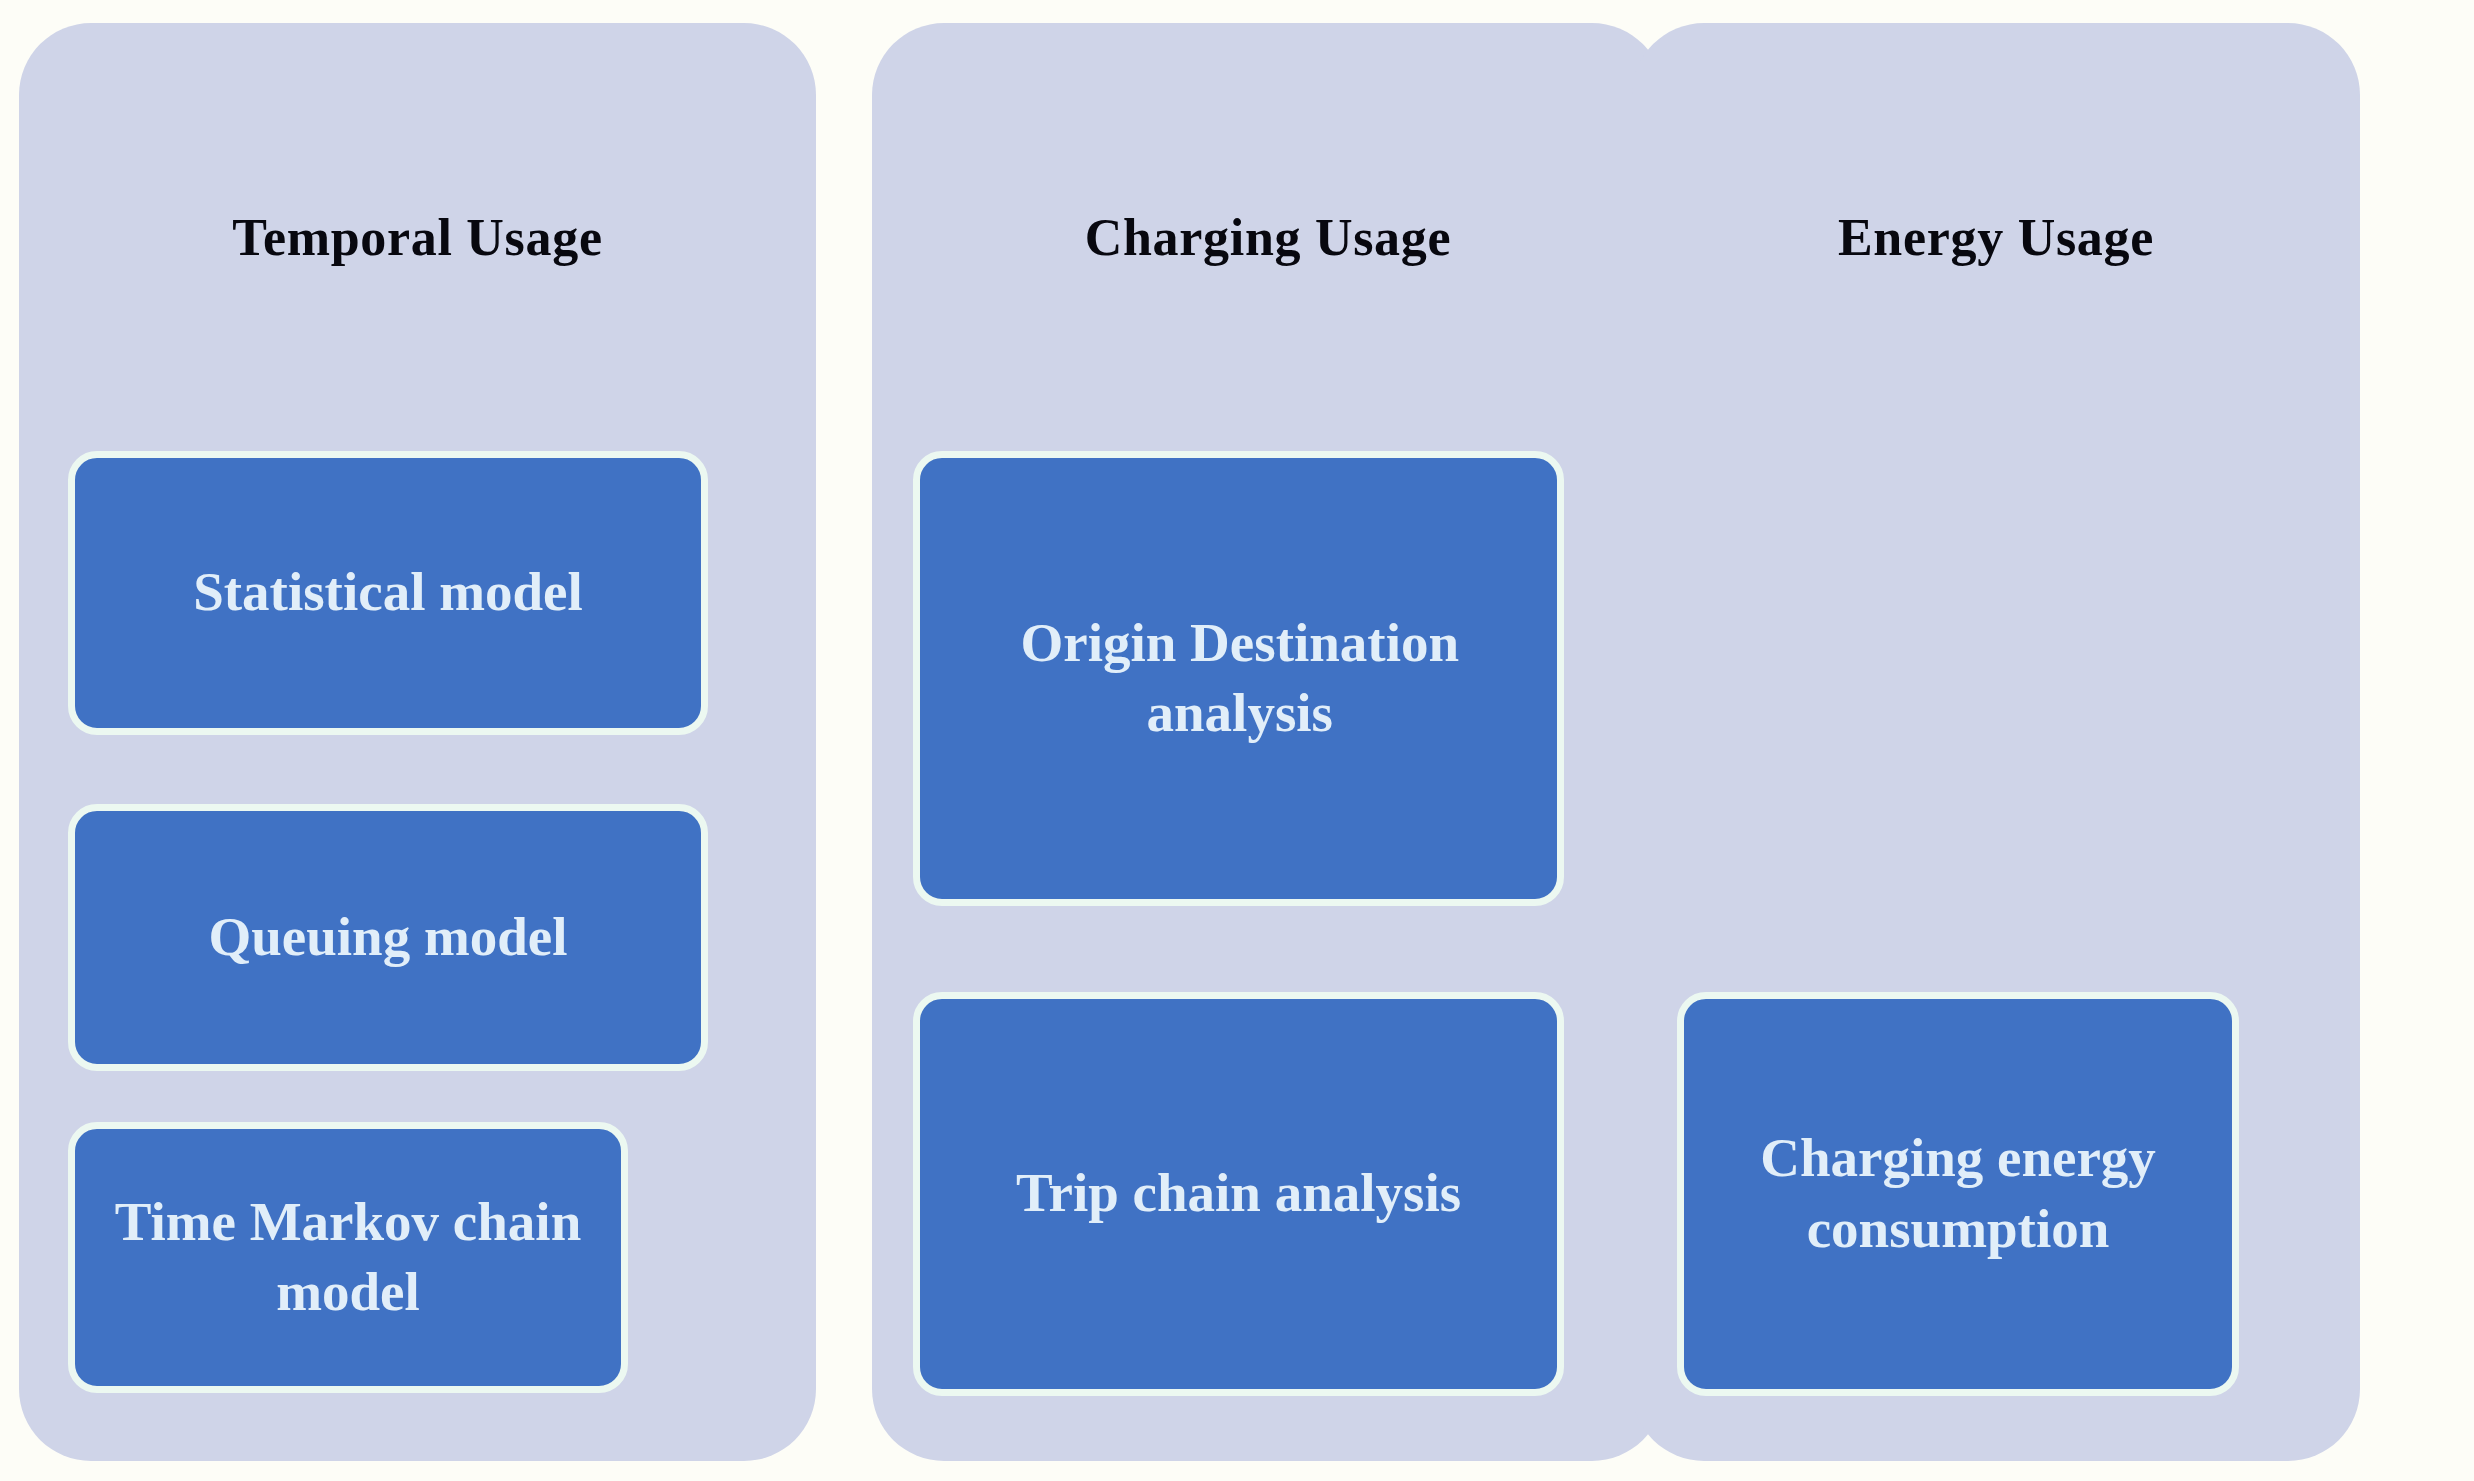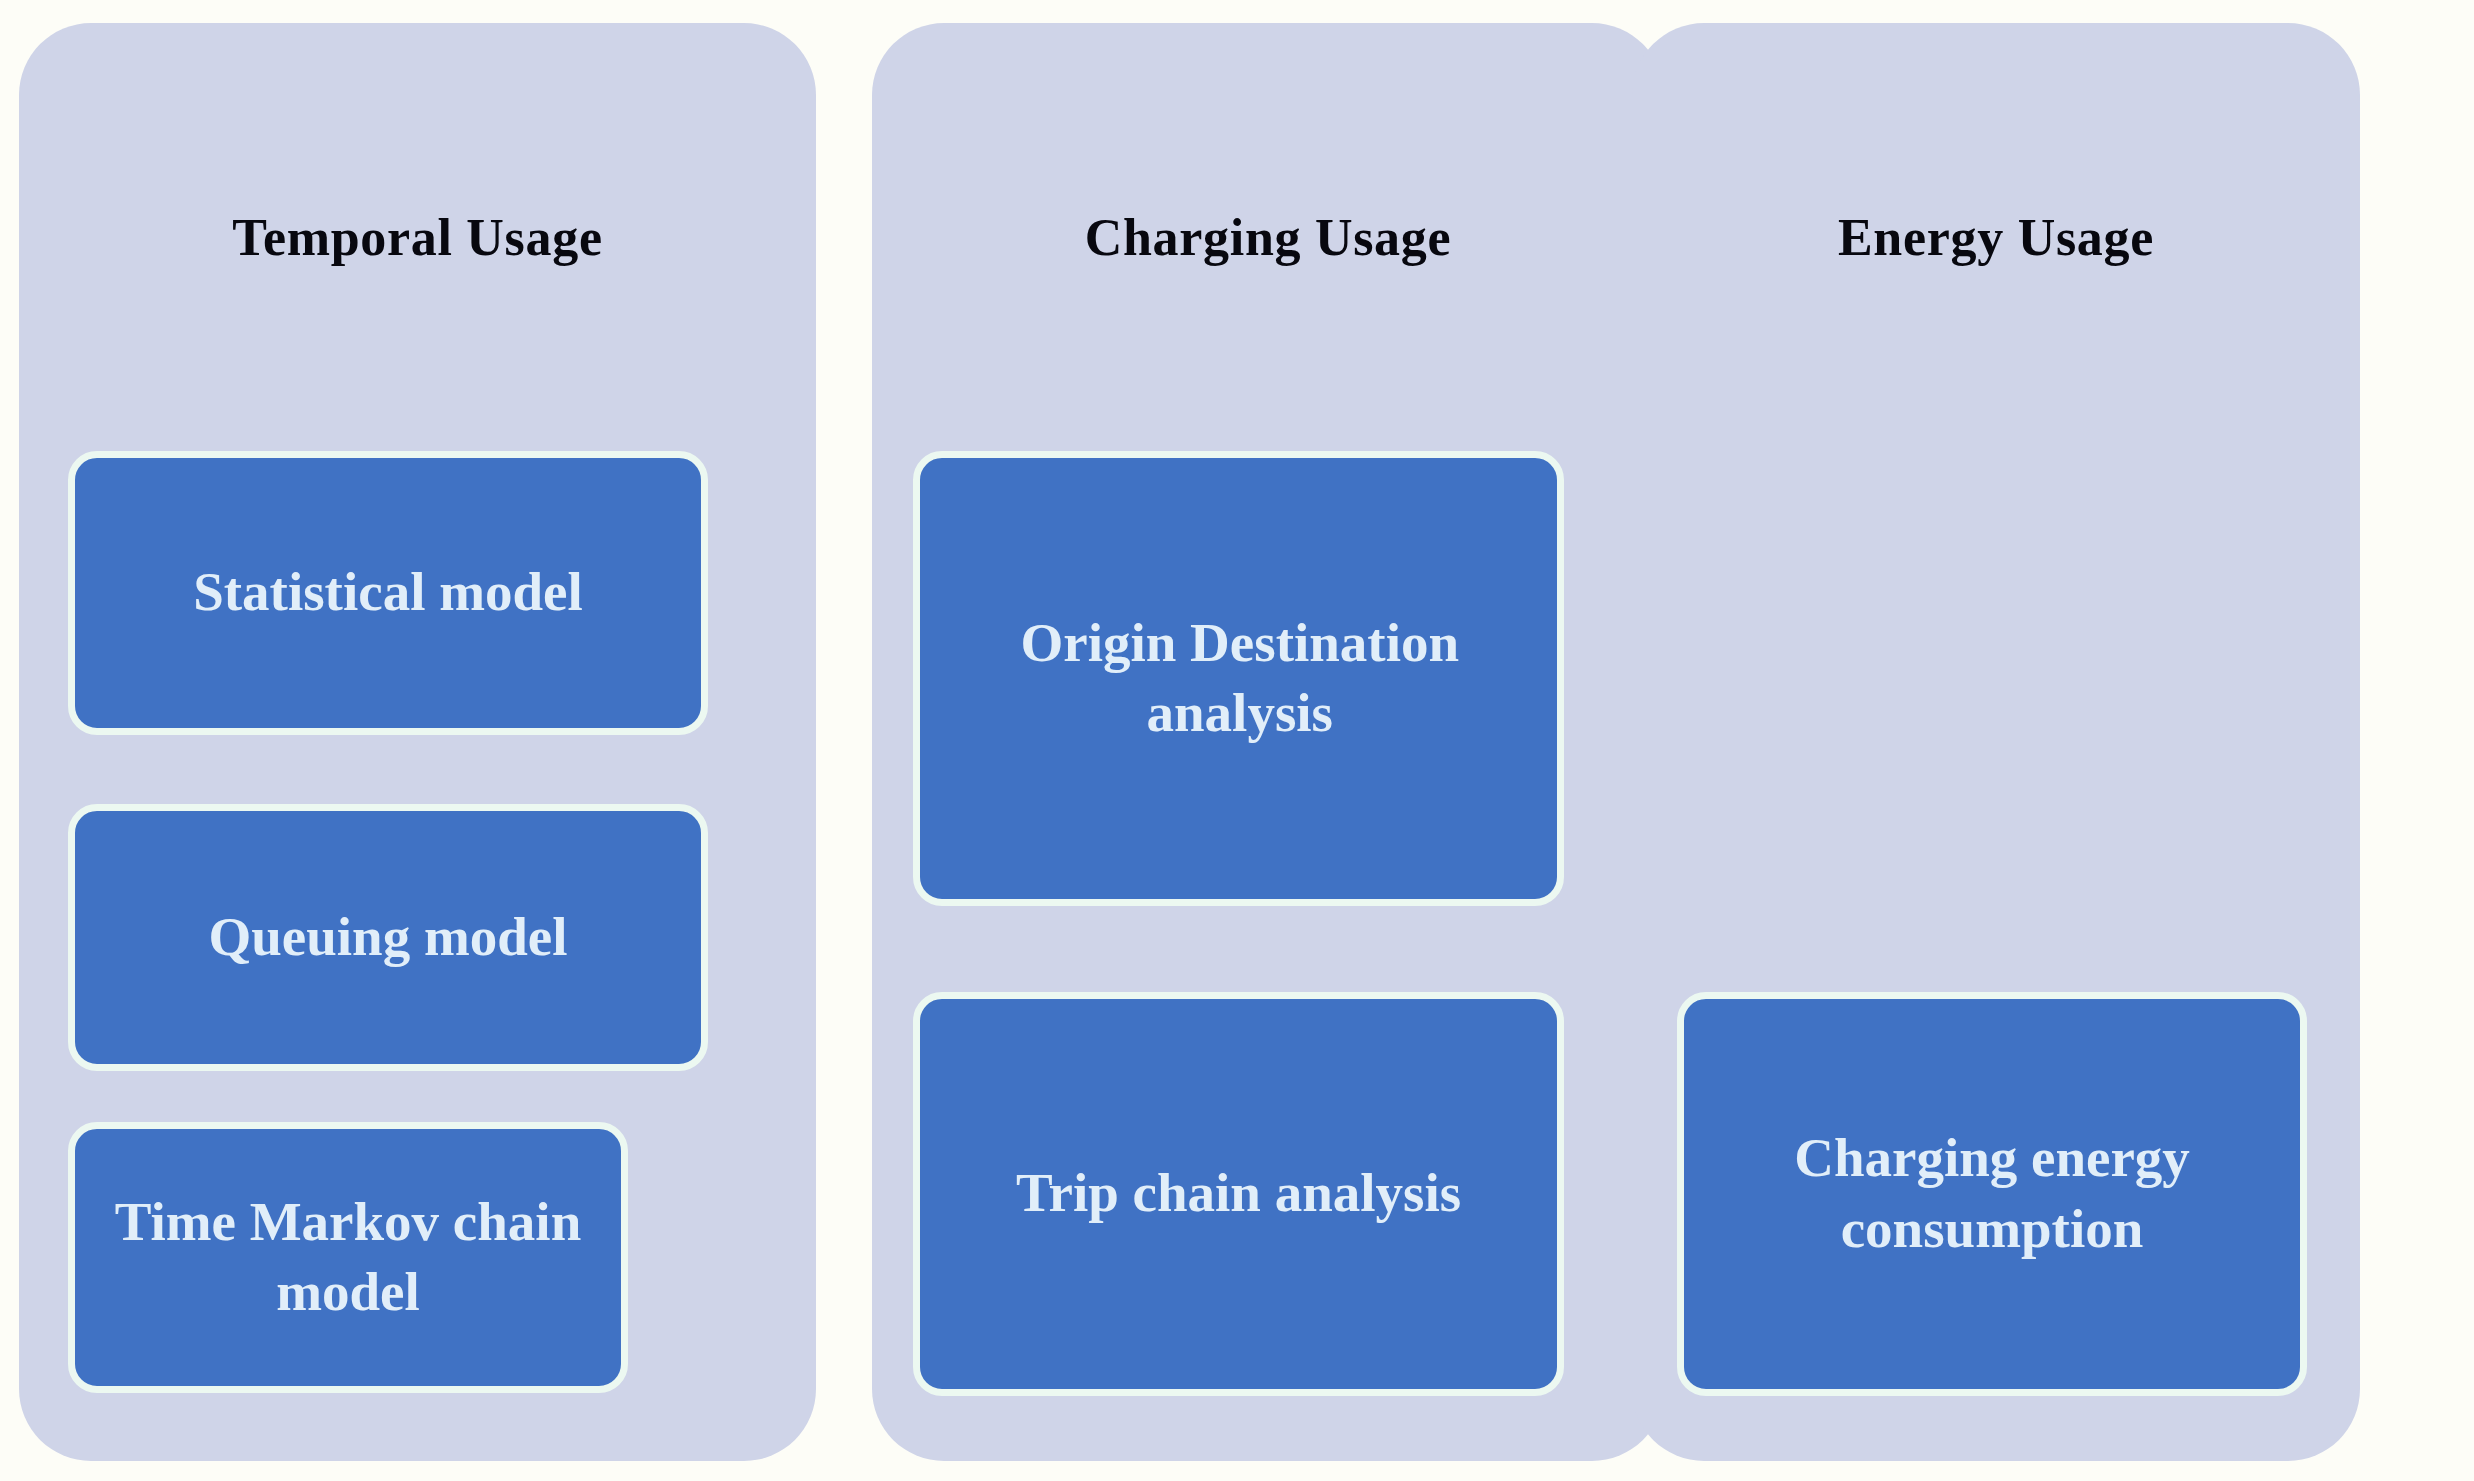--- a/index.html
+++ b/index.html
@@ -65,21 +65,21 @@
   .col-1 .b1 { left: 49px; width: 640px; top: 428px;  height: 284px; }
   .col-1 .b2 { left: 49px; width: 640px; top: 781px; height: 267px; }
   .col-1 .b3 { left: 49px; width: 560px; top: 1099px; height: 271px; }
 
   
   .col-2 .b1 { left: 41px; width: 651px; top: 428px;  height: 455px; padding-left: 23px; }
   .col-2 .b2 { left: 41px; width: 651px; top: 969px; height: 404px; }
 
   
   .col-3 .b1 { left: 45px; width: 630px; top: 428px;  height: 455px; }
-  .col-3 .b2 { left: 45px; width: 630px; top: 969px; height: 404px; }
+  .col-3 .b2 { left: 45px; width: 562px; top: 969px; height: 404px; }
 </style>
 </head>
 <body>
 
 <div class="canvas">
 
   <div class="panel col-1">
     <div class="panel-title">Temporal Usage</div>
     <div class="box b1">
       <span class="box-label">Statistical model</span>

